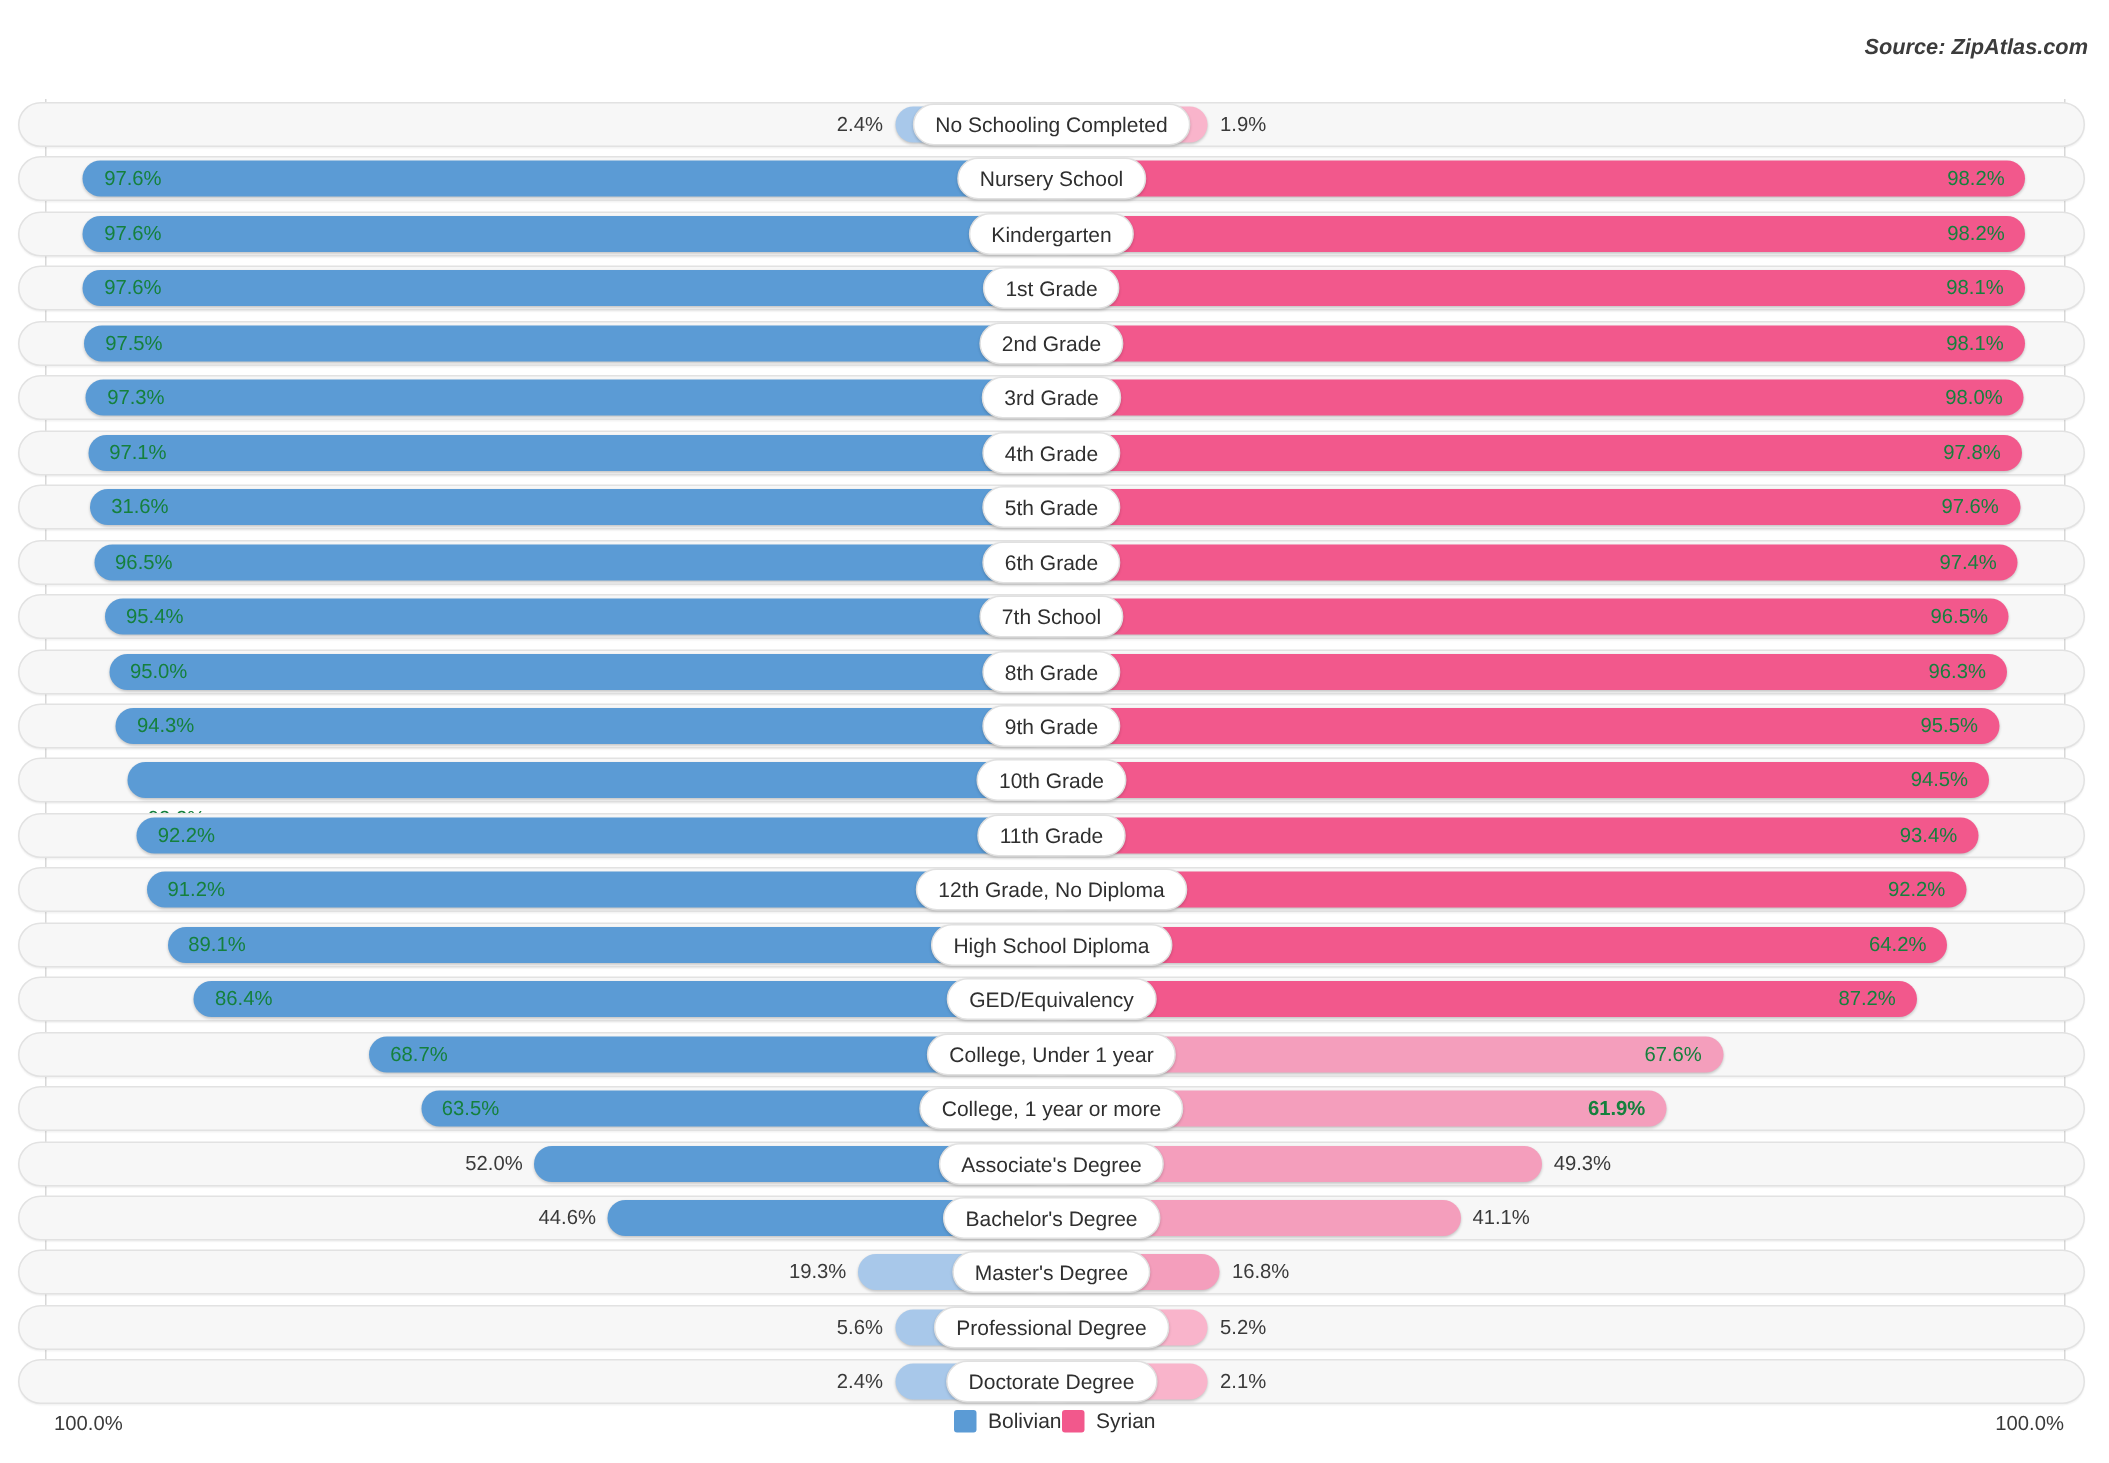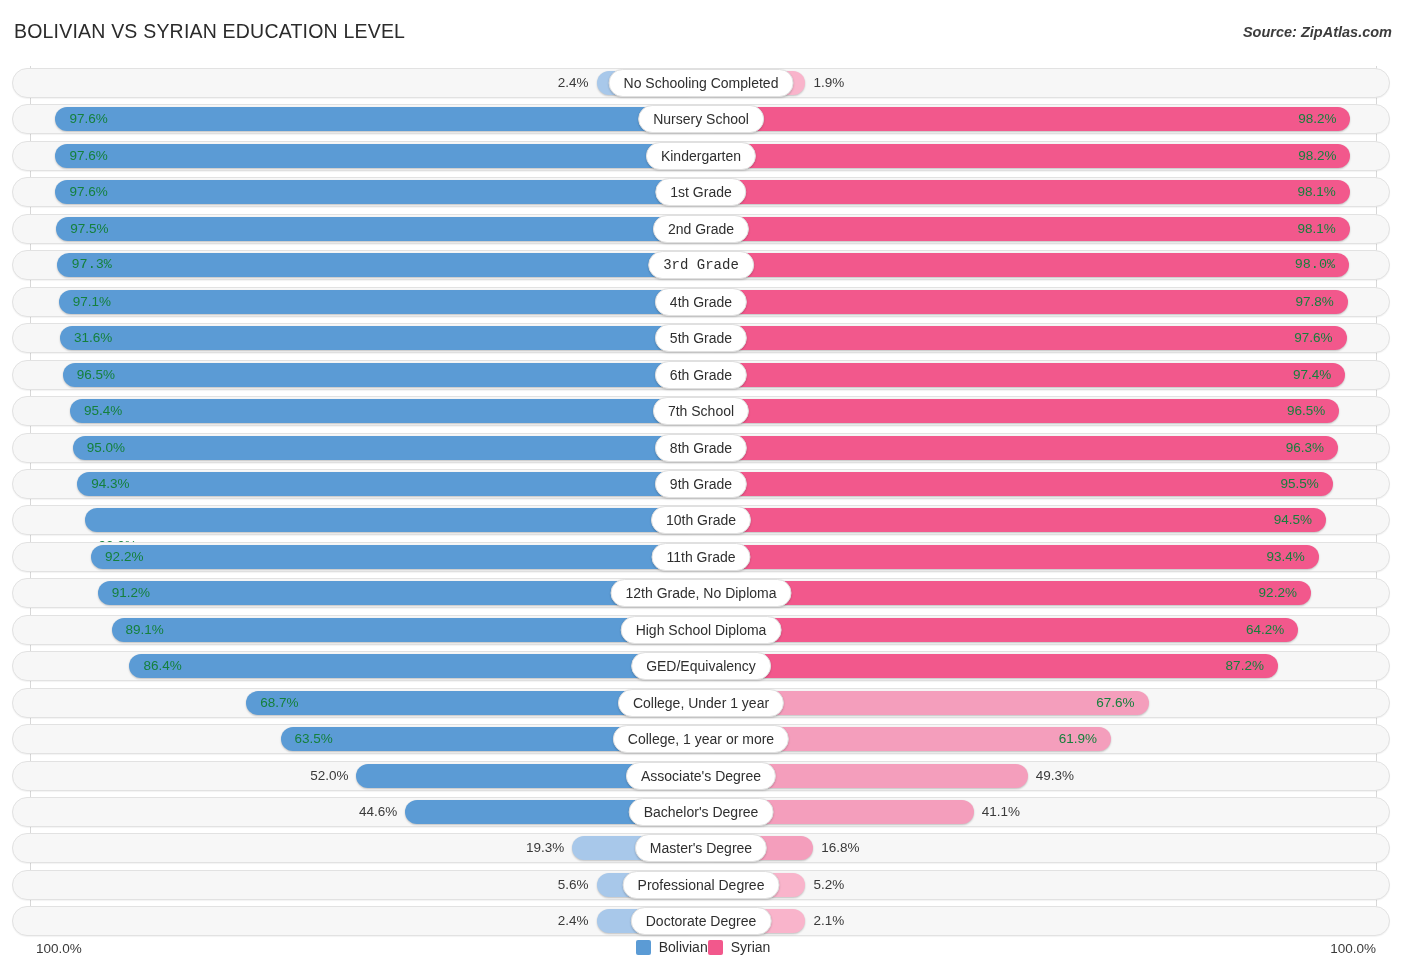--- a/index.html
+++ b/index.html
@@ -94,21 +94,20 @@
   }
   .lg-item { display: flex; align-items: center; gap: 8px; }
   .lg-swatch { width: 15px; height: 15px; border-radius: 2px; }
   .lg-text { font-size: 14px; color: #2f2f2f; }
 </style>
 </head>
 <body>
 
 <div id="root">
 
-  <div class="hdr-title">BOLIVIAN VS SYRIAN EDUCATION LEVEL</div>
   <div class="hdr-source">Source: ZipAtlas.com</div>
 
   <div id="plot">
     <div class="vrule left"></div>
     <div class="vrule right"></div>
     <div id="rows">
         <div class="row" style="top: 2px;">
           <div class="track"></div>
           <div class="bar left" style="width: 103px; background: rgb(168, 200, 234);"></div>
           <div class="val outside" style="right: calc(50.1% + 111px);">2.4%</div>
@@ -141,21 +140,21 @@
           <div class="pill">1st Grade</div>
         </div>
         <div class="row" style="top: 147.8px;">
           <div class="track"></div>
           <div class="bar left" style="width: 643.5px; background: rgb(91, 155, 213);"></div>
           <div class="val inside" style="right: calc(50.1% + 629.5px); transform: translateX(100%);">97.5%</div>
           <div class="bar right" style="width: 647.46px; background: rgb(242, 88, 140);"></div>
           <div class="val inside" style="left: calc(50.1% + 633.46px); transform: translateX(-100%);">98.1%</div>
           <div class="pill">2nd Grade</div>
         </div>
-        <div class="row" style="top: 184.25px; font-family: Liberation Mono, monospace;">
+        <div class="row" style="top: 184.25px;">
           <div class="track"></div>
           <div class="bar left" style="width: 642.18px; background: rgb(91, 155, 213);"></div>
           <div class="val inside" style="right: calc(50.1% + 628.18px); transform: translateX(100%);">97.3%</div>
           <div class="bar right" style="width: 646.8px; background: rgb(242, 88, 140);"></div>
           <div class="val inside" style="left: calc(50.1% + 632.8px); transform: translateX(-100%);">98.0%</div>
           <div class="pill">3rd Grade</div>
         </div>
         <div class="row" style="top: 220.7px;">
           <div class="track"></div>
           <div class="bar left" style="width: 640.86px; background: rgb(91, 155, 213);"></div>
@@ -250,21 +249,21 @@
           <div class="val inside" style="right: calc(50.1% + 439.42px); transform: translateX(100%);">68.7%</div>
           <div class="bar right" style="width: 446.16px; background: rgb(244, 158, 188);"></div>
           <div class="val inside" style="left: calc(50.1% + 432.16px); transform: translateX(-100%);">67.6%</div>
           <div class="pill">College, Under 1 year</div>
         </div>
         <div class="row" style="top: 658.1px;">
           <div class="track"></div>
           <div class="bar left" style="width: 419.1px; background: rgb(91, 155, 213);"></div>
           <div class="val inside" style="right: calc(50.1% + 405.1px); transform: translateX(100%);">63.5%</div>
           <div class="bar right" style="width: 408.54px; background: rgb(244, 158, 188);"></div>
-          <div class="val inside" style="left: calc(50.1% + 394.54px); transform: translateX(-100%);">61.9%</div>
+          <div class="val inside" style="left: calc(50.1% + 394.54px); transform: translateX(-100%); font-weight: bold;">61.9%</div>
           <div class="pill">College, 1 year or more</div>
         </div>
         <div class="row" style="top: 694.55px;">
           <div class="track"></div>
           <div class="bar left" style="width: 343.2px; background: rgb(91, 155, 213);"></div>
           <div class="val outside" style="right: calc(50.1% + 351.2px);">52.0%</div>
           <div class="bar right" style="width: 325.38px; background: rgb(244, 158, 188);"></div>
           <div class="val outside" style="left: calc(50.1% + 333.38px);">49.3%</div>
           <div class="pill">Associate's Degree</div>
         </div>

